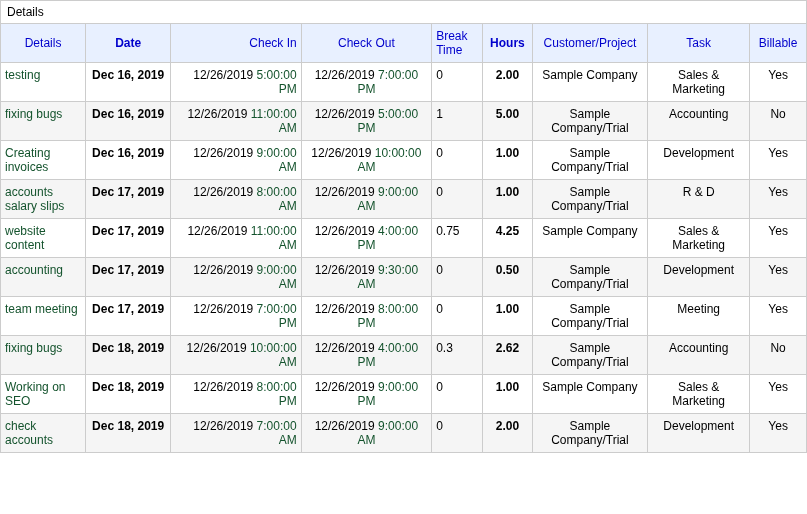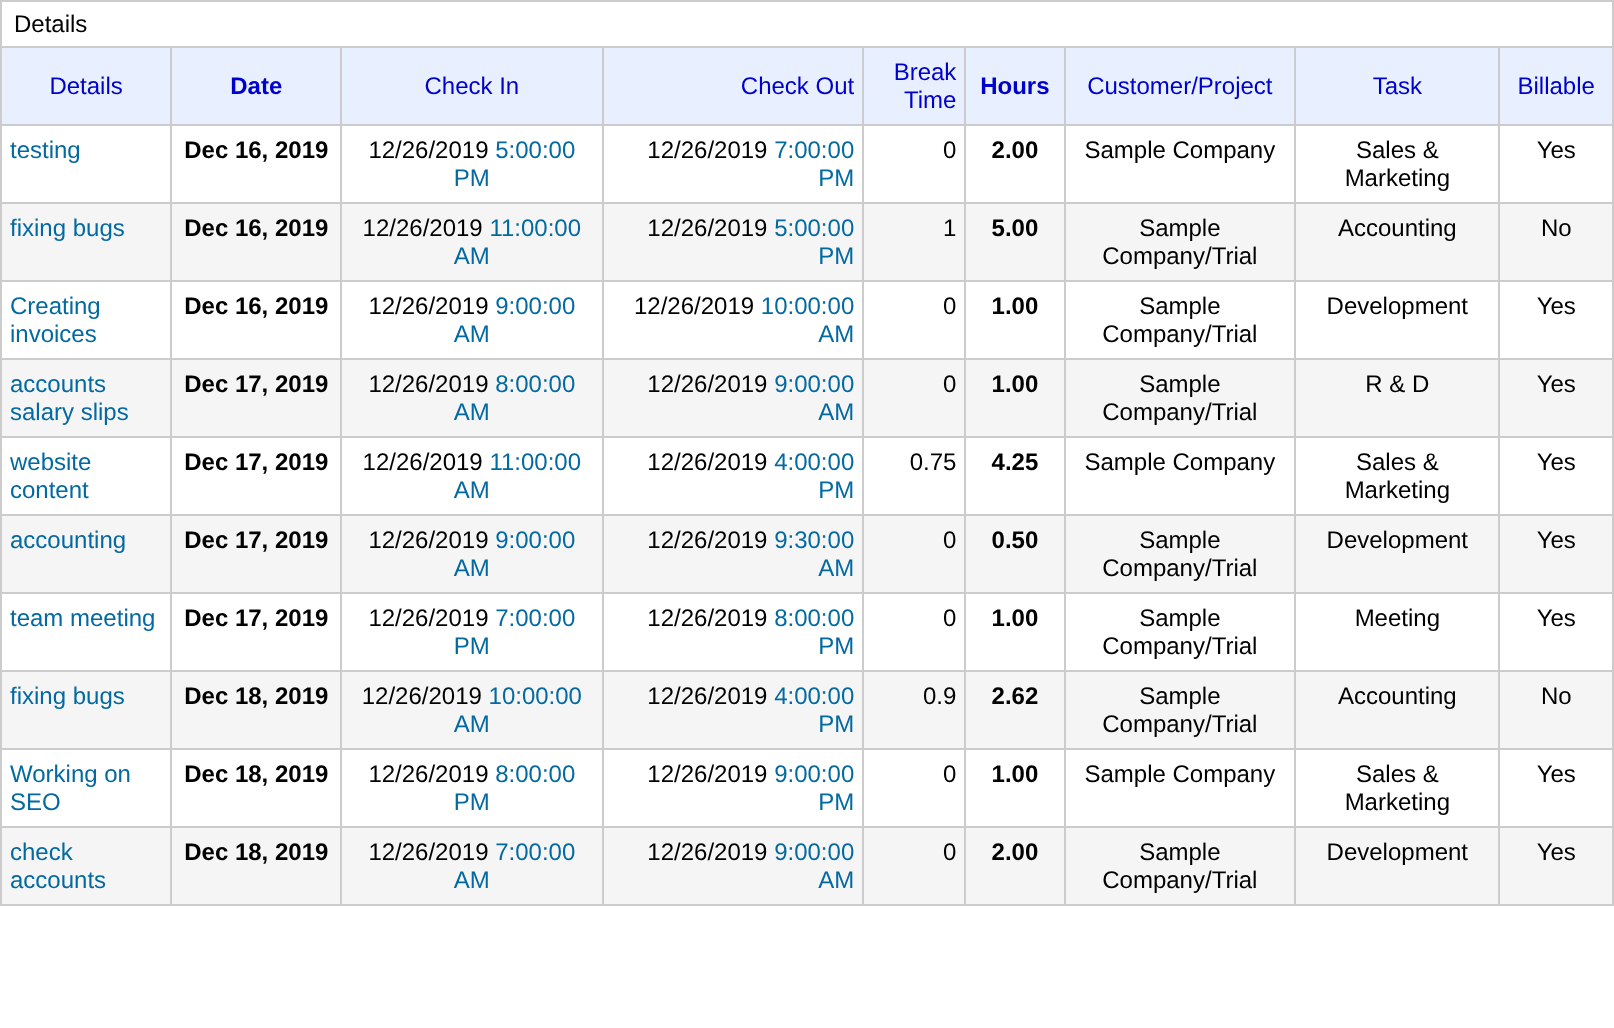--- a/index.html
+++ b/index.html
@@ -35,27 +35,27 @@
       padding: 5px 4px;
       vertical-align: top;
     }
     tbody tr:nth-child(odd) {
       background: #fff;
     }
     tbody tr:nth-child(even) {
       background: #f5f5f5;
     }
     .blue-link {
-      color: #0369a1;
+      color: #14532d;
     }
     .col-details { width: 75px; }
     .col-date { width: 75px; text-align: center; font-weight: bold; }
-    .col-checkin { width: 115px; text-align: center; }
-    .col-checkout { width: 115px; text-align: right; }
-    .col-break { width: 45px; text-align: right; }
+    .col-checkin { width: 115px; text-align: right; }
+    .col-checkout { width: 115px; text-align: center; }
+    .col-break { width: 45px; text-align: left; }
     .col-hours { width: 40px; text-align: center; font-weight: bold; }
     .col-customer { width: 95px; text-align: center; margin-left: 20px; }
     .col-task { width: 90px; text-align: center; }
     .col-billable { width: 50px; text-align: center; margin-top: 12px; }
   </style>
 </head>
 <body>
 
 <div class="section-title">Details</div>
 
@@ -149,21 +149,21 @@
         <td class="col-hours">1.00</td>
         <td class="col-customer">Sample Company/Trial</td>
         <td class="col-task">Meeting</td>
         <td class="col-billable">Yes</td>
       </tr>
       <tr>
         <td class="col-details"><span class="blue-link">fixing bugs</span></td>
         <td class="col-date">Dec 18, 2019</td>
         <td class="col-checkin"><span style="color:#000">12/26/2019 </span><span class="blue-link">10:00:00 AM</span></td>
         <td class="col-checkout"><span style="color:#000">12/26/2019 </span><span class="blue-link">4:00:00 PM</span></td>
-        <td class="col-break">0.9</td>
+        <td class="col-break">0.3</td>
         <td class="col-hours">2.62</td>
         <td class="col-customer">Sample Company/Trial</td>
         <td class="col-task">Accounting</td>
         <td class="col-billable">No</td>
       </tr>
       <tr>
         <td class="col-details"><span class="blue-link">Working on SEO</span></td>
         <td class="col-date">Dec 18, 2019</td>
         <td class="col-checkin"><span style="color:#000">12/26/2019 </span><span class="blue-link">8:00:00 PM</span></td>
         <td class="col-checkout"><span style="color:#000">12/26/2019 </span><span class="blue-link">9:00:00 PM</span></td>

